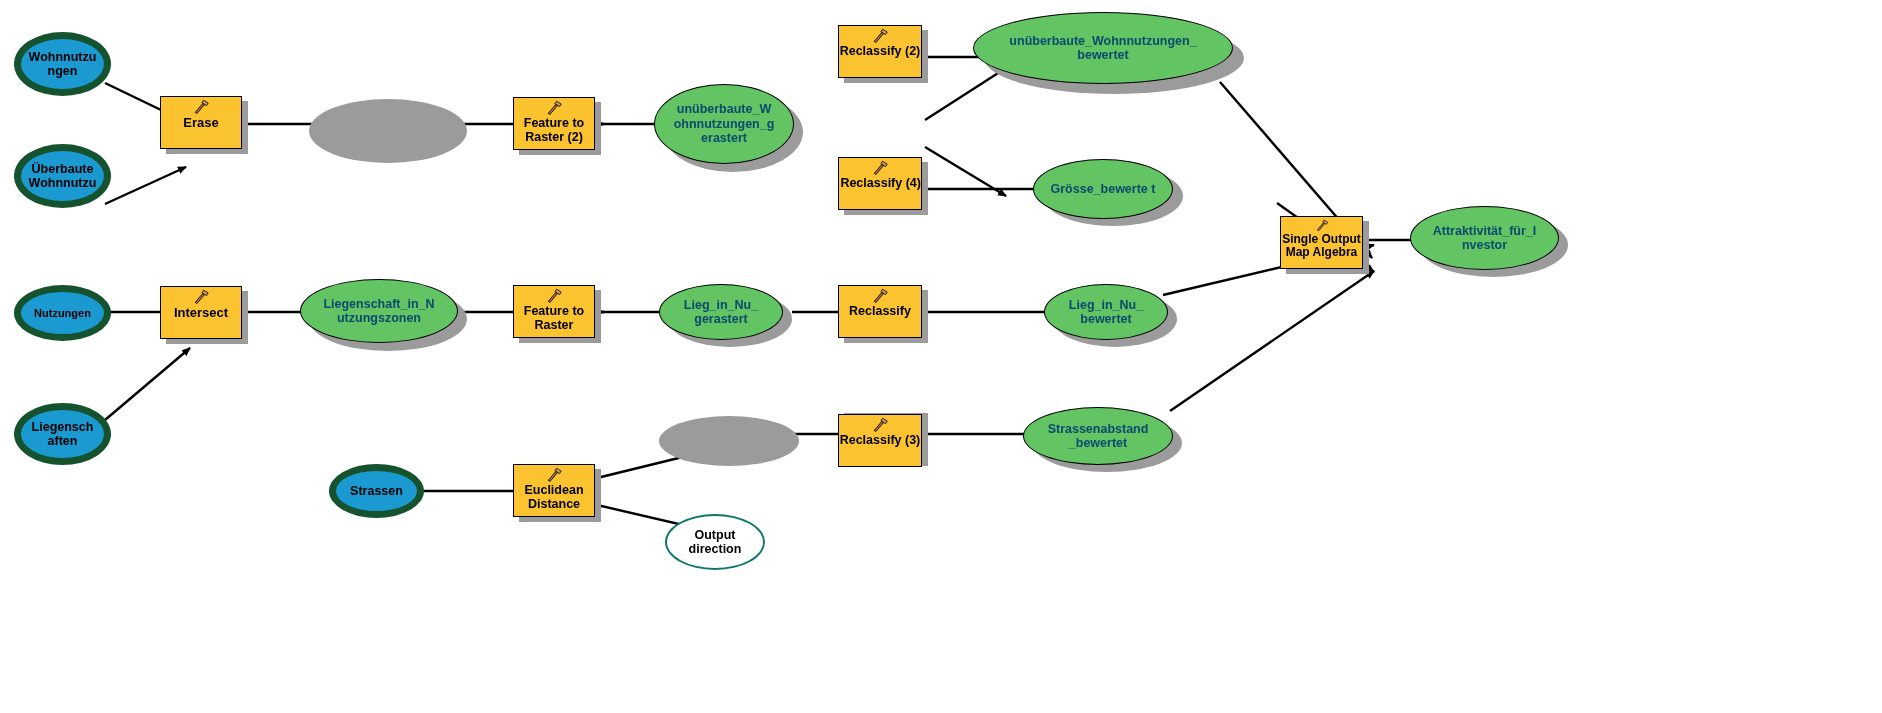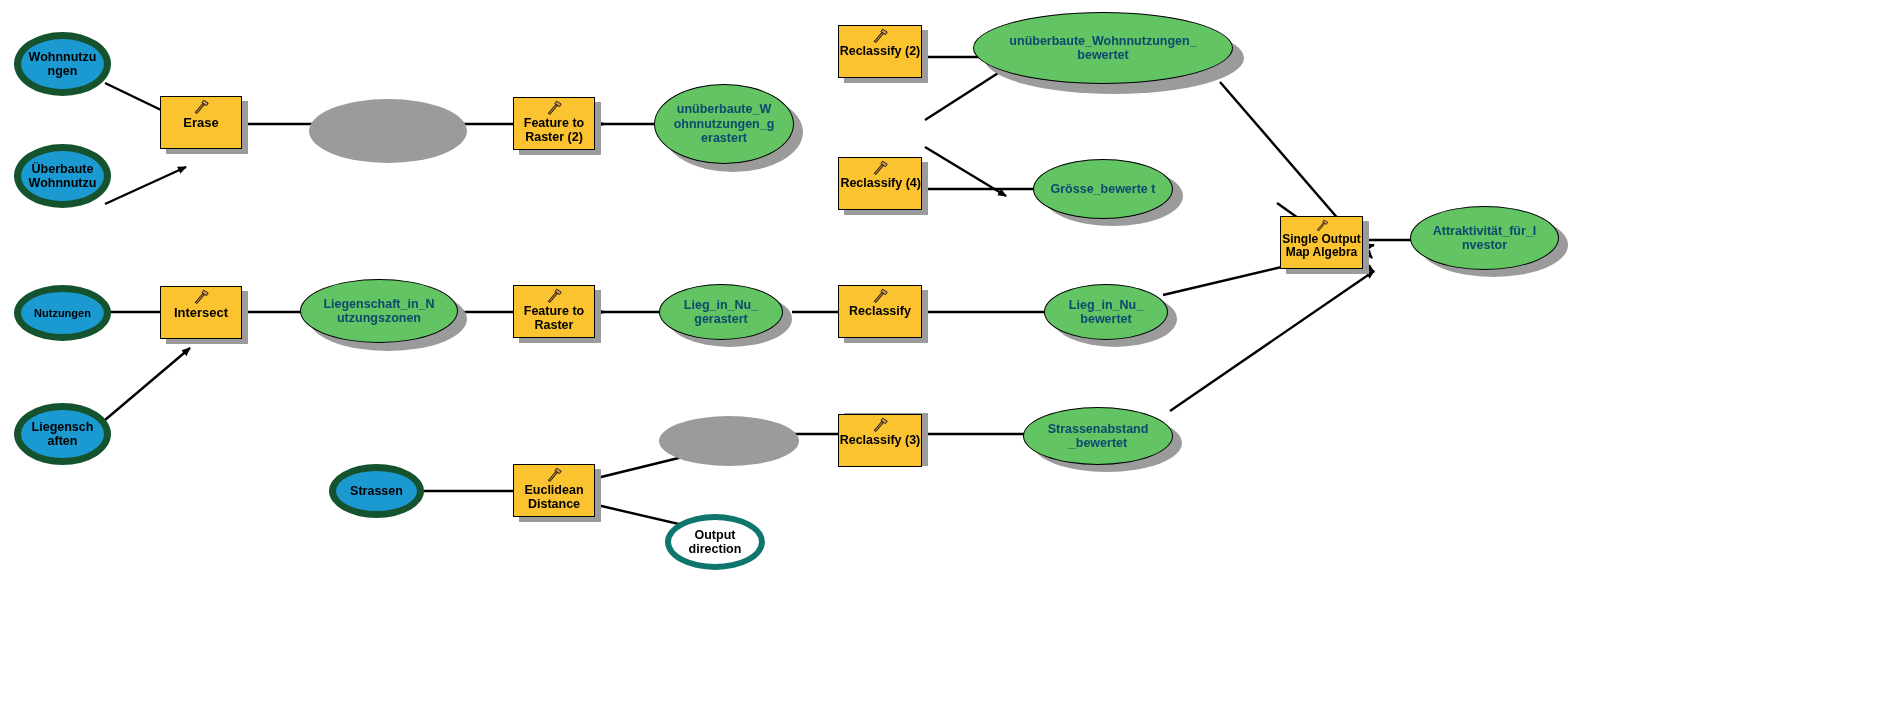--- a/index.html
+++ b/index.html
@@ -40,21 +40,21 @@
   }
   .ellipse-shadow{
     background:#9b9b9b;
     border-radius:50%;
     z-index:2;
   }
 
   
   .ellipse-white{
     background:#ffffff;
-    border:6px solid #0f766e;
+    border:2px solid #0f766e;
     border-radius:50%;
     display:flex;align-items:center;justify-content:center;
     text-align:center;
     color:#000;
     line-height:1.15;
     font-weight:bold;
     z-index:3;
   }
 
   

